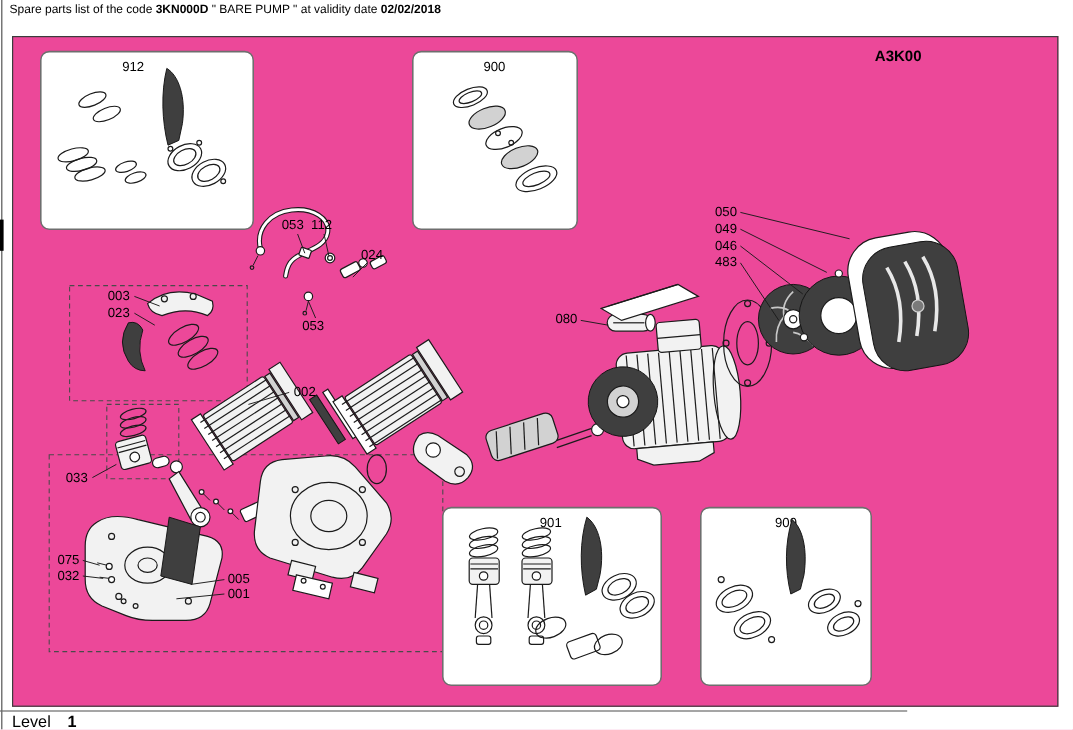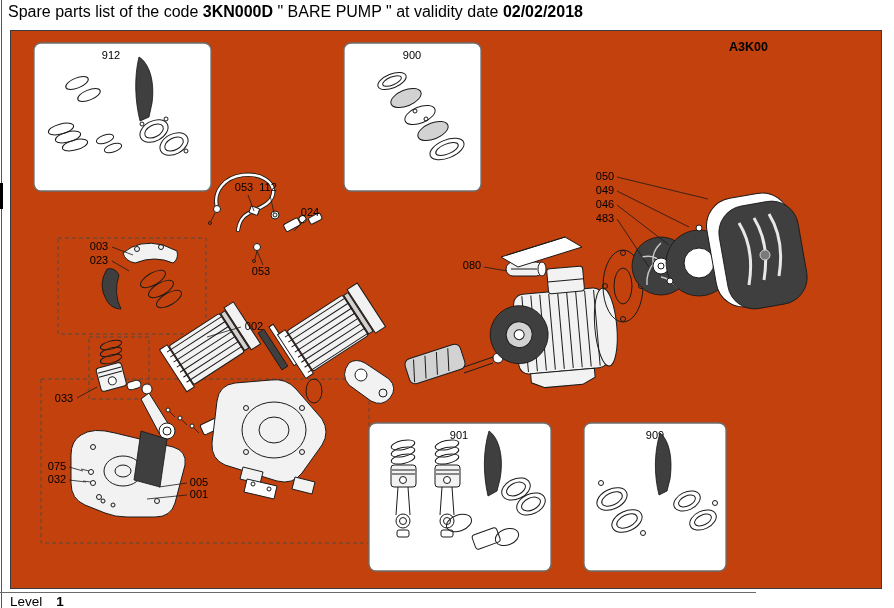--- a/index.html
+++ b/index.html
@@ -1,24 +1,24 @@
 <!DOCTYPE html>
 <html><head>
 <meta charset="utf-8">
 <style>
   *{box-sizing:border-box;margin:0;padding:0}
   html,body{width:894px;height:608px;background:#fff;color:#000;
     font-family:"Liberation Sans",sans-serif;overflow:hidden}
   .page{position:relative;width:894px;height:608px;background:#fff}
   .left-edge{position:absolute;left:1px;top:0;width:1px;height:608px;background:#555}
   .edge-tick{position:absolute;left:0;top:183px;width:3px;height:26px;background:#000}
-  .title{position:absolute;left:8px;top:3px;font-size:16px;white-space:pre}
+  .title{position:absolute;left:8px;top:3px;font-size:10px;white-space:pre}
   .title b{font-weight:bold}
   .frame{position:absolute;left:10px;top:30px;width:872px;height:559px;
-    border:1px solid #3c3c3c;background:#c2410c}
+    border:1px solid #3c3c3c;background:#ec4899}
   .frame svg{display:block;width:870px;height:557px}
   .footer{position:absolute;left:0;top:592px;width:756px;height:16px;
     border-top:1px solid #6b6b6b;padding:1px 0 0 10px;font-size:13.5px;overflow:hidden}
   .footer b{font-weight:bold;margin-left:14px}
   
   .d-svg .ln{fill:none;stroke:#1b1b1b;stroke-width:1}
   .d-svg .ln2{fill:#fff;stroke:#1b1b1b;stroke-width:1}
   .d-svg .lt{fill:#f2f2f2;stroke:#1b1b1b;stroke-width:1}
   .d-svg .md{fill:#d2d2d2;stroke:#1b1b1b;stroke-width:1}
   .d-svg .dk{fill:#3f3f3f;stroke:#141414;stroke-width:.8}

